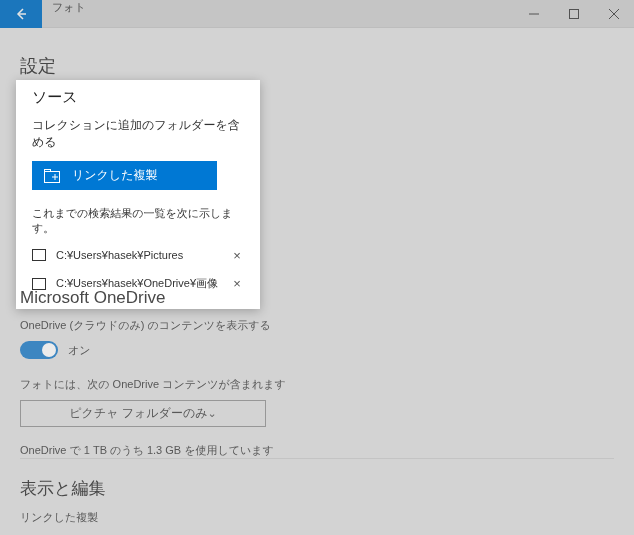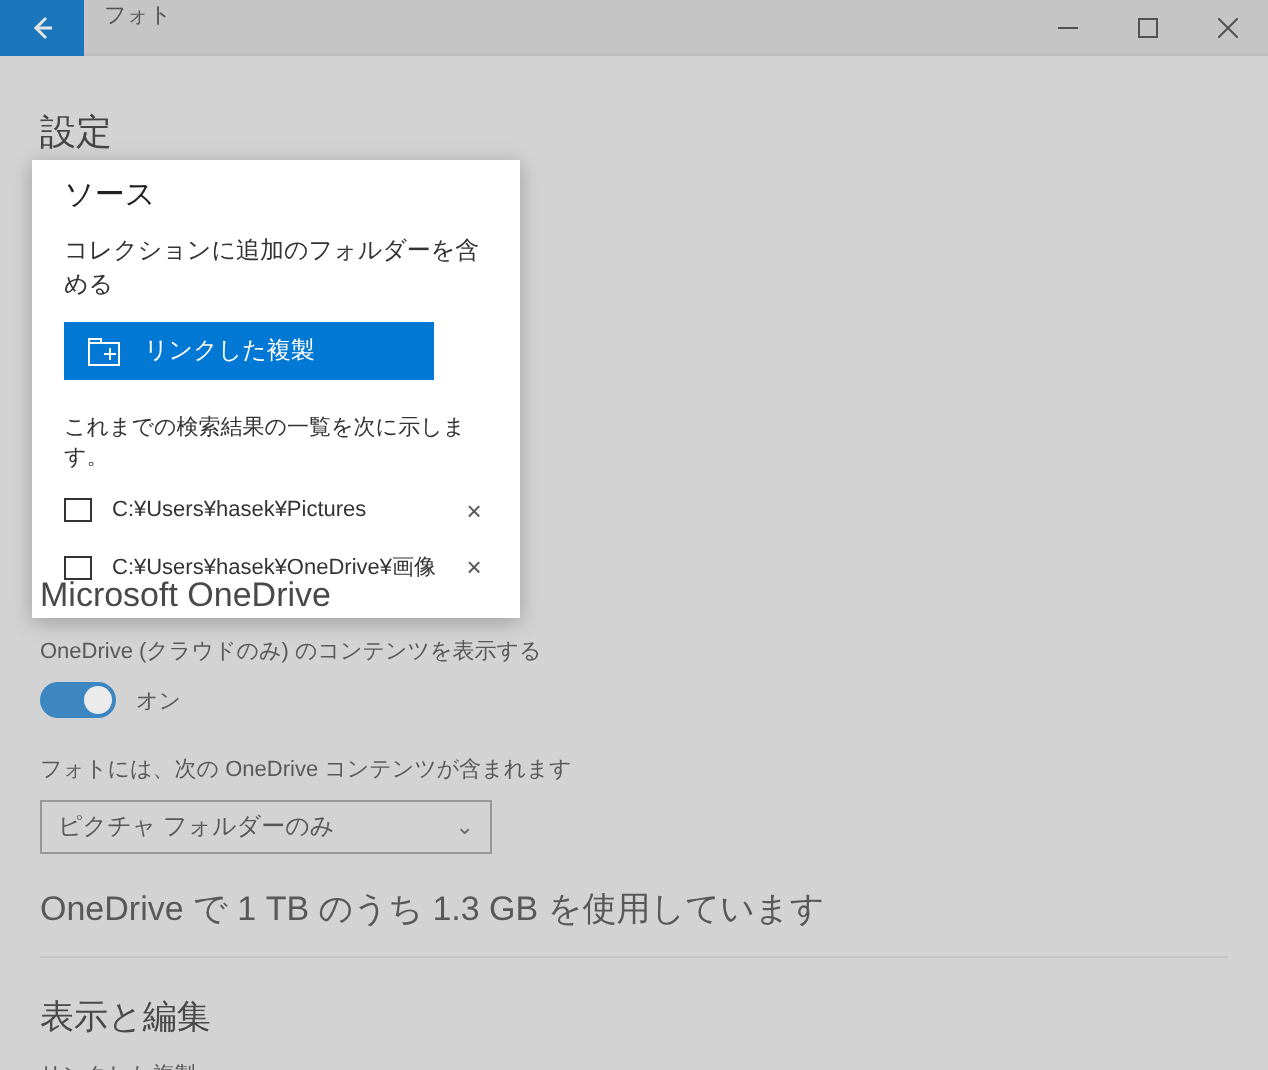--- a/index.html
+++ b/index.html
@@ -61,28 +61,28 @@
     width: 38px; height: 18px; border-radius: 9px; background: #3a89c9;
     position: relative;
   }
   .toggle .knob {
     position: absolute; right: 2px; top: 2px; width: 14px; height: 14px;
     border-radius: 50%; background: #f0f0f0;
   }
   .toggle-label { font-size: 11px; color:#5a5a5a; }
 
   .dropdown {
-    border: 1px solid #9a9a9a; width: 226px; display: flex;
-    align-items: center; justify-content: space-between;
+    border: 1px solid #9a9a9a; width: 246px; display: flex;
+    align-items: center; justify-content: center;
     padding: 4px 8px; font-size: 12px; color: #5a5a5a; background: transparent;
     margin-bottom: 16px;
   }
   .dropdown .chev { font-size: 11px; color:#6a6a6a; }
 
-  .usage { font-size: 17px; color:#5a5a5a; margin-bottom: 12px; }
+  .usage { font-size: 11px; color:#5a5a5a; }
   .rule { height: 1px; background:#c8c8c8; margin: 0 0 18px 0; }
 
   .section2-title { font-size: 17px; font-weight: 400; color:#4a4a4a; margin-bottom: 10px; }
   .linked { font-size: 11px; color:#5a5a5a; margin-bottom: 4px; }
 
   
   .dimmed { filter: grayscale(0.05) brightness(0.98); }
   .overlay-mask {
     position: absolute; inset: 0; background: rgba(125,125,125,0.18);
     pointer-events: none;

